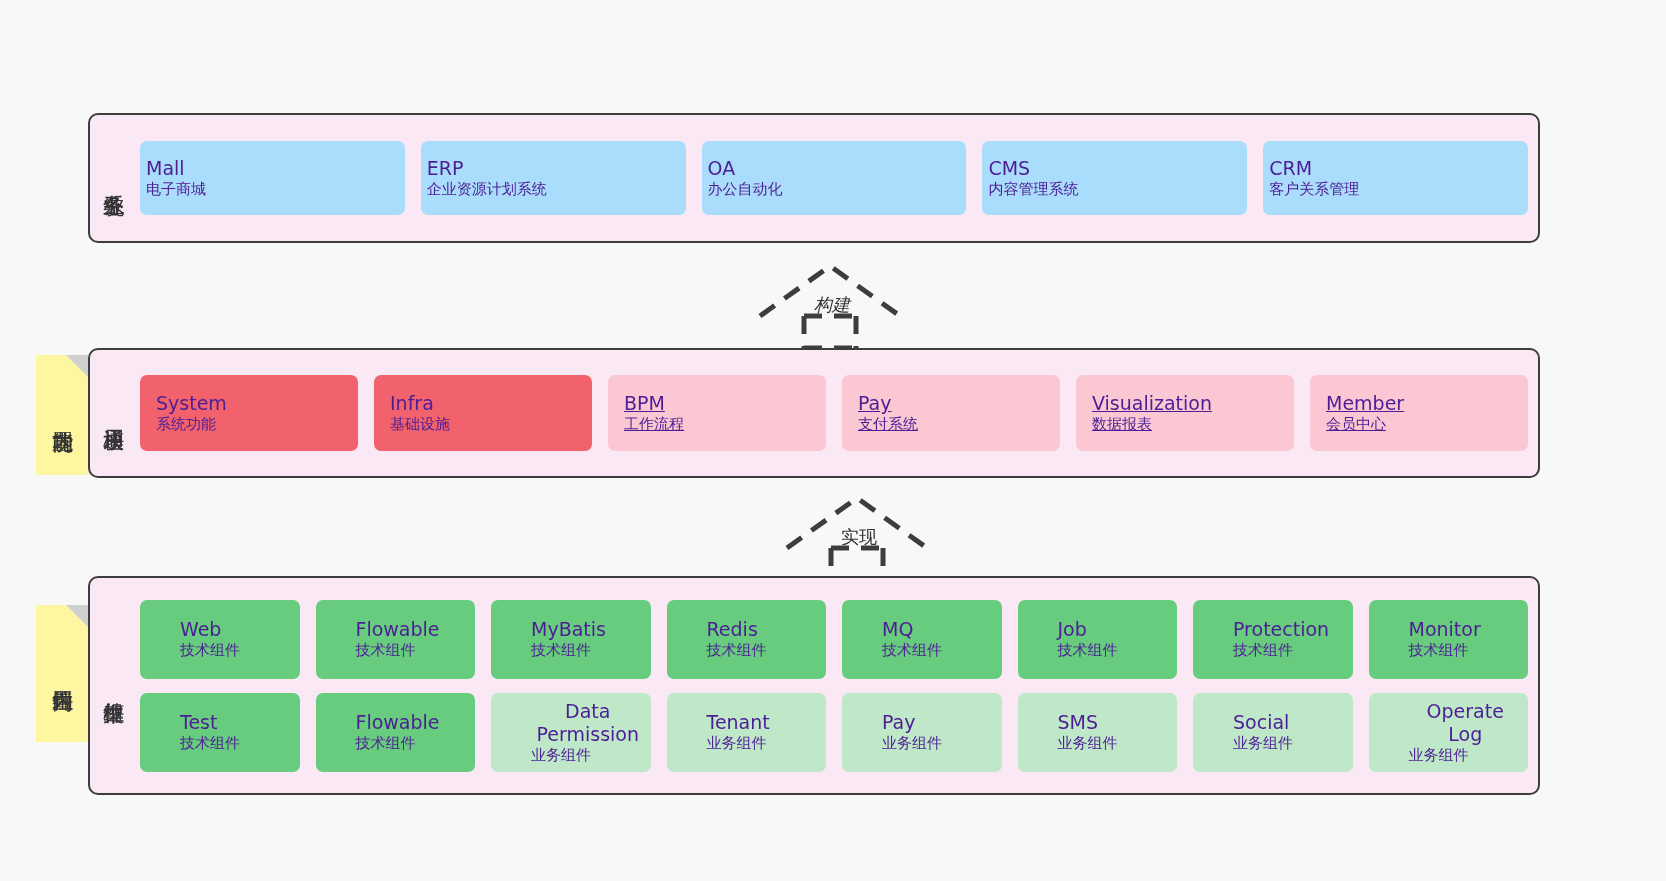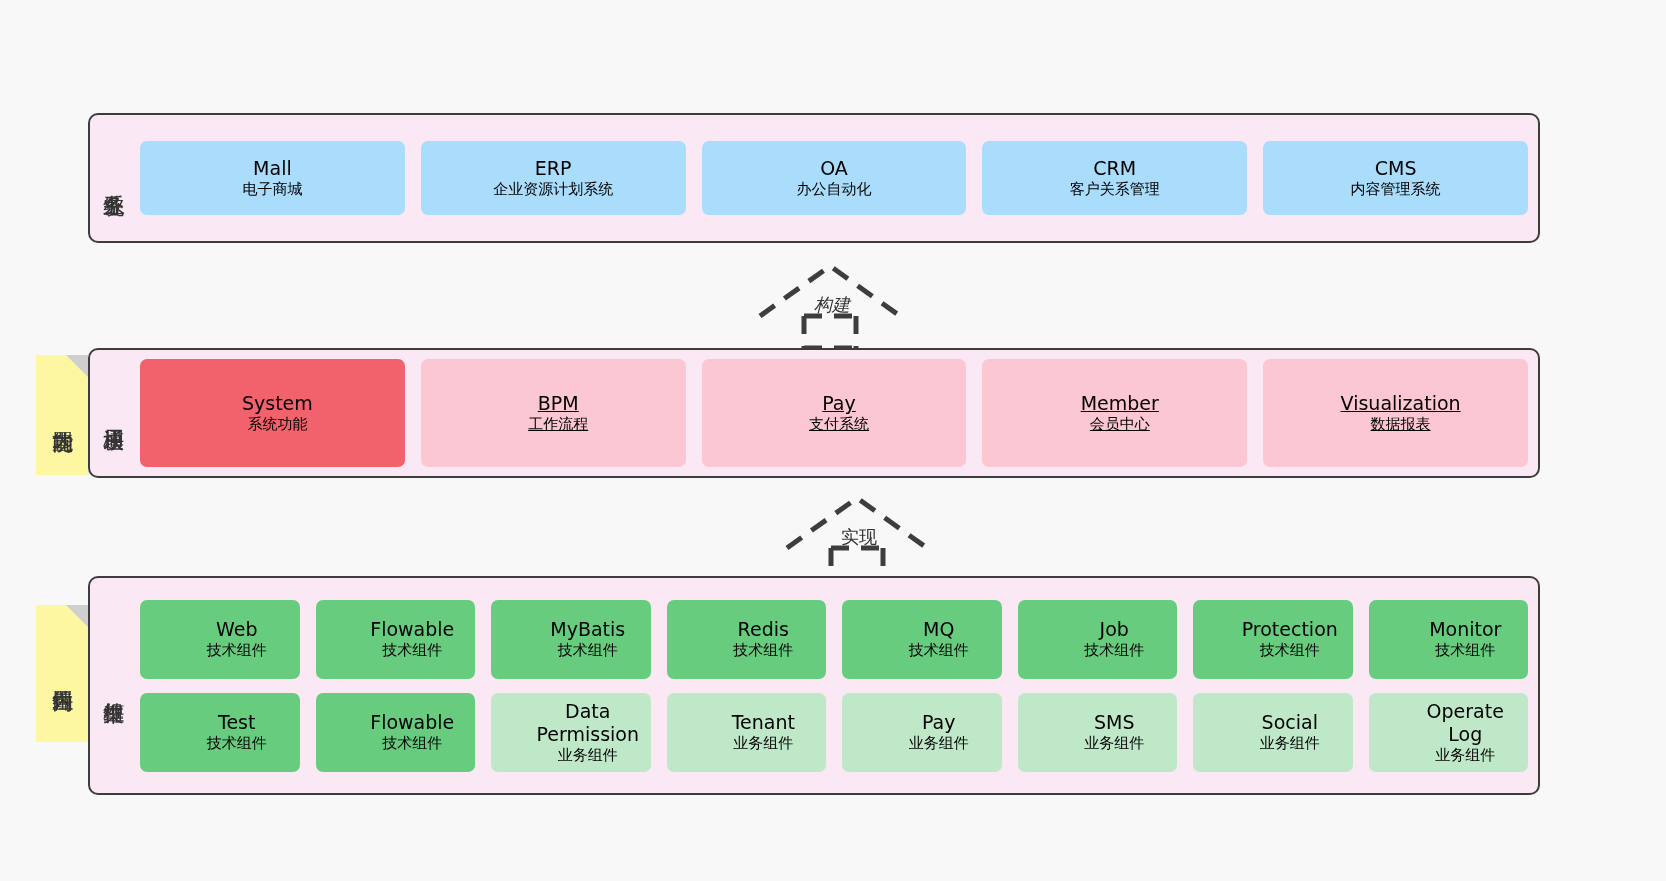--- a/index.html
+++ b/index.html
@@ -57,42 +57,42 @@
     display: flex;
     gap: 16px;
     align-items: stretch;
   }
 
   .node {
     flex: 1 1 0;
     border-radius: 7px;
     display: flex;
     flex-direction: column;
-    align-items: center;
+    align-items: flex-start;
     justify-content: center;
     text-align: center;
     font-size: 19px;
     line-height: 1.22;
-    color: #000000;
+    color: #4c1d95;
     box-sizing: border-box;
     padding: 4px 6px;
     user-select: none;
   }
   .node .sub { font-size: 15px; }
 
   
   #layer-business {
     left: 88px;  top: 113px;  width: 1452px; height: 130px;
   }
   #layer-business .node { height: 74px; background: #aadcfb; }
 
   #layer-common {
     left: 88px;  top: 348px;  width: 1452px; height: 130px;
   }
-  #layer-common .node { height: 108px; padding-left: 16px; }
+  #layer-common .node { height: 76px; padding-left: 16px; }
   .clr-red   { background: #f2626d; }
   .clr-pink  { background: #fbc7d2; text-decoration: underline; }
 
   #layer-framework {
     left: 88px;  top: 576px;  width: 1452px; height: 219px;
   }
   #layer-framework .node { height: 79px; padding-left: 40px; }
   .clr-green-dark  { background: #68cc7f; }
   .clr-green-light { background: #bfe8c8; }
 
@@ -152,26 +152,26 @@
       </div>
       <div class="node">
         <span>ERP</span>
         <span class="sub">企业资源计划系统</span>
       </div>
       <div class="node">
         <span>OA</span>
         <span class="sub">办公自动化</span>
       </div>
       <div class="node">
+        <span>CMS</span>
+        <span class="sub">内容管理系统</span>
+      </div>
+      <div class="node">
         <span>CRM</span>
         <span class="sub">客户关系管理</span>
-      </div>
-      <div class="node">
-        <span>CMS</span>
-        <span class="sub">内容管理系统</span>
       </div>
     </div>
   </div>
 </div>
 
 <div class="arrow" id="arrow-build">
   <svg width="160" height="92" viewBox="0 0 160 92">
     <path d="M 8 58 L 78 8 L 148 58" fill="none" stroke="#3d3d3d" stroke-width="5" stroke-dasharray="18,12" stroke-linecap="butt"></path>
     <path d="M 52 58 L 52 92" fill="none" stroke="#3d3d3d" stroke-width="5" stroke-dasharray="18,12"></path>
     <path d="M 104 58 L 104 92" fill="none" stroke="#3d3d3d" stroke-width="5" stroke-dasharray="18,12"></path>
@@ -185,35 +185,39 @@
   <span>内置功能</span>
 </div>
 <div class="layer" id="layer-common">
   <div class="layer-title">通用模块</div>
   <div class="layer-body">
     <div class="node-row">
       <div class="node clr-red">
         <span>System</span>
         <span class="sub">系统功能</span>
       </div>
+      <div class="node clr-red">
+        <span>Infra</span>
+        <span class="sub">基础设施</span>
+      </div>
       <div class="node clr-pink">
         <span>BPM</span>
         <span class="sub">工作流程</span>
       </div>
       <div class="node clr-pink">
         <span>Pay</span>
         <span class="sub">支付系统</span>
       </div>
       <div class="node clr-pink">
+        <span>Visualization</span>
+        <span class="sub">数据报表</span>
+      </div>
+      <div class="node clr-pink">
         <span>Member</span>
         <span class="sub">会员中心</span>
-      </div>
-      <div class="node clr-pink">
-        <span>Visualization</span>
-        <span class="sub">数据报表</span>
       </div>
     </div>
   </div>
 </div>
 
 <div class="arrow" id="arrow-impl">
   <svg width="160" height="92" viewBox="0 0 160 92">
     <path d="M 8 58 L 78 8 L 148 58" fill="none" stroke="#3d3d3d" stroke-width="5" stroke-dasharray="18,12" stroke-linecap="butt"></path>
     <path d="M 52 58 L 52 92" fill="none" stroke="#3d3d3d" stroke-width="5" stroke-dasharray="18,12"></path>
     <path d="M 104 58 L 104 92" fill="none" stroke="#3d3d3d" stroke-width="5" stroke-dasharray="18,12"></path>

